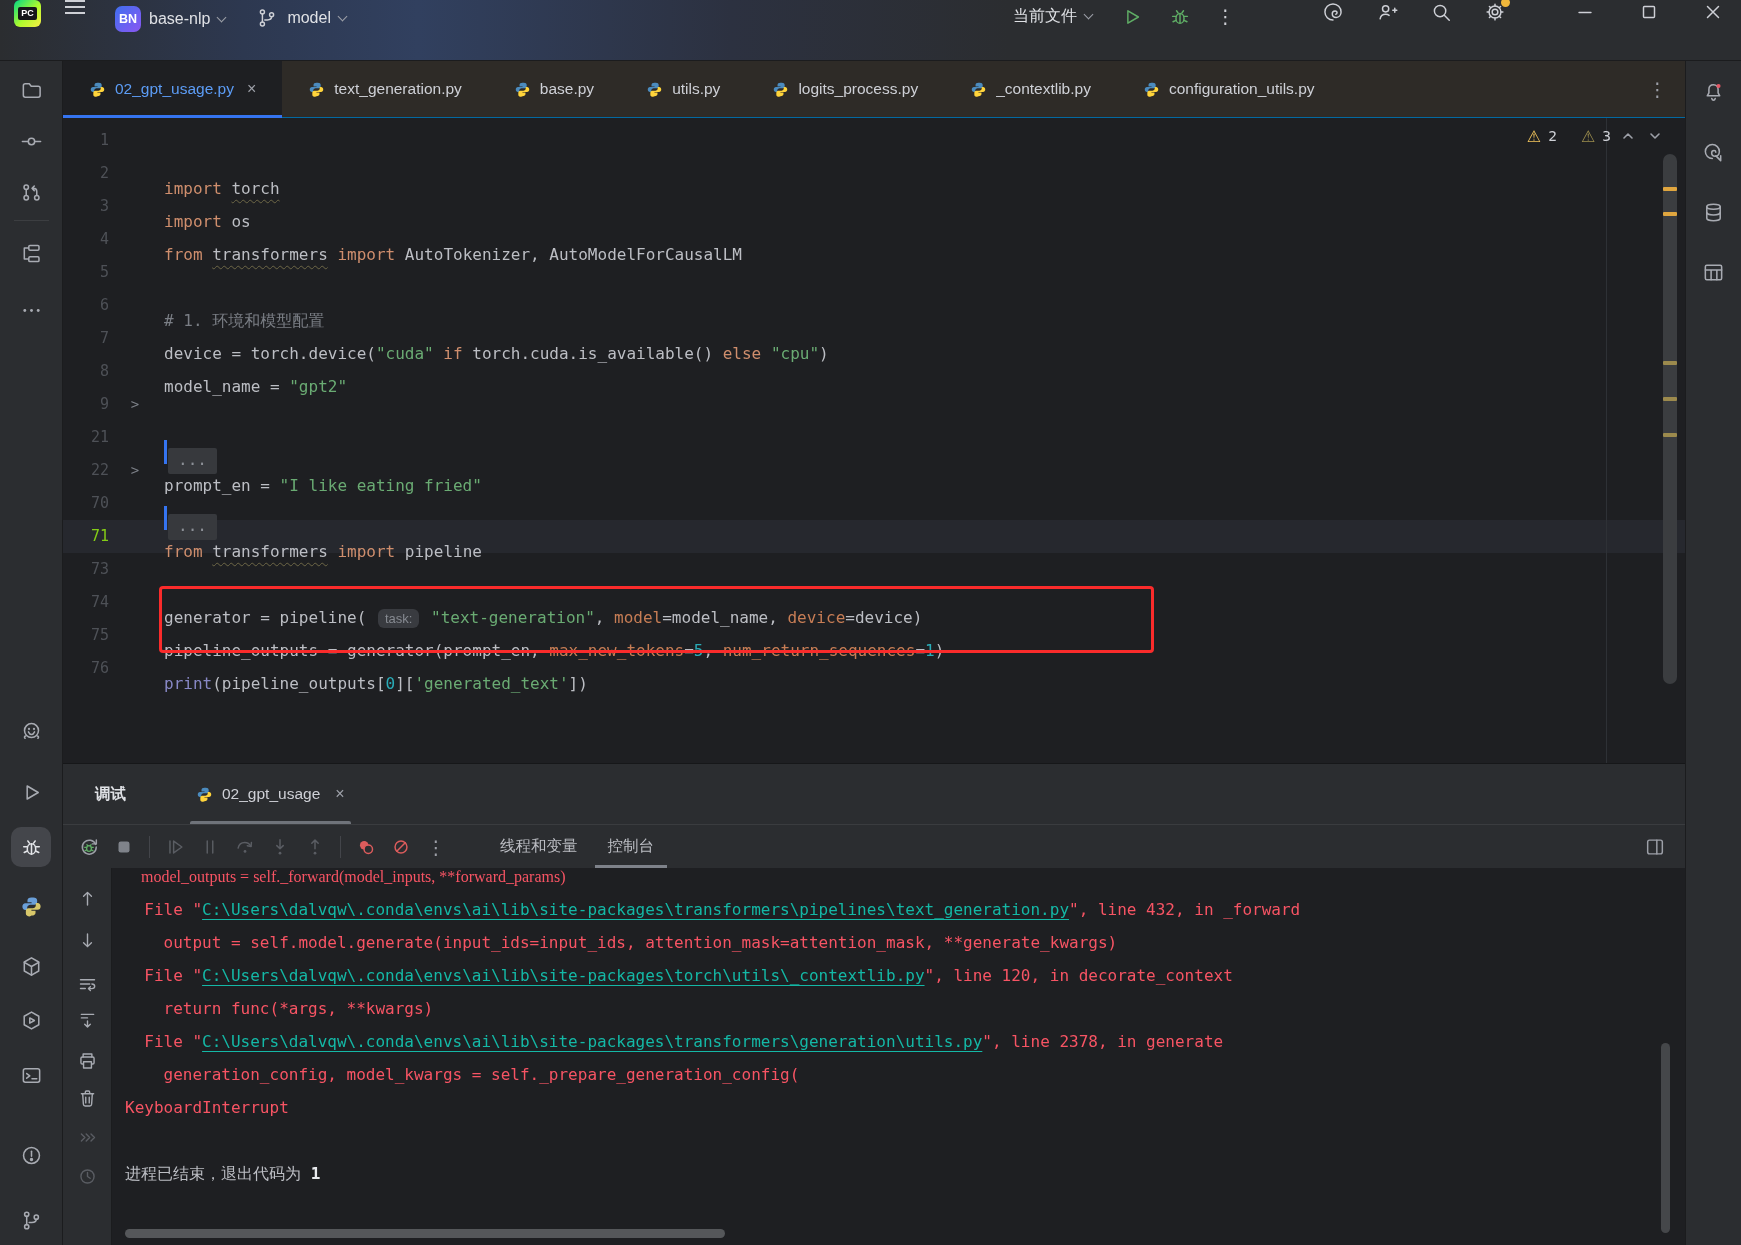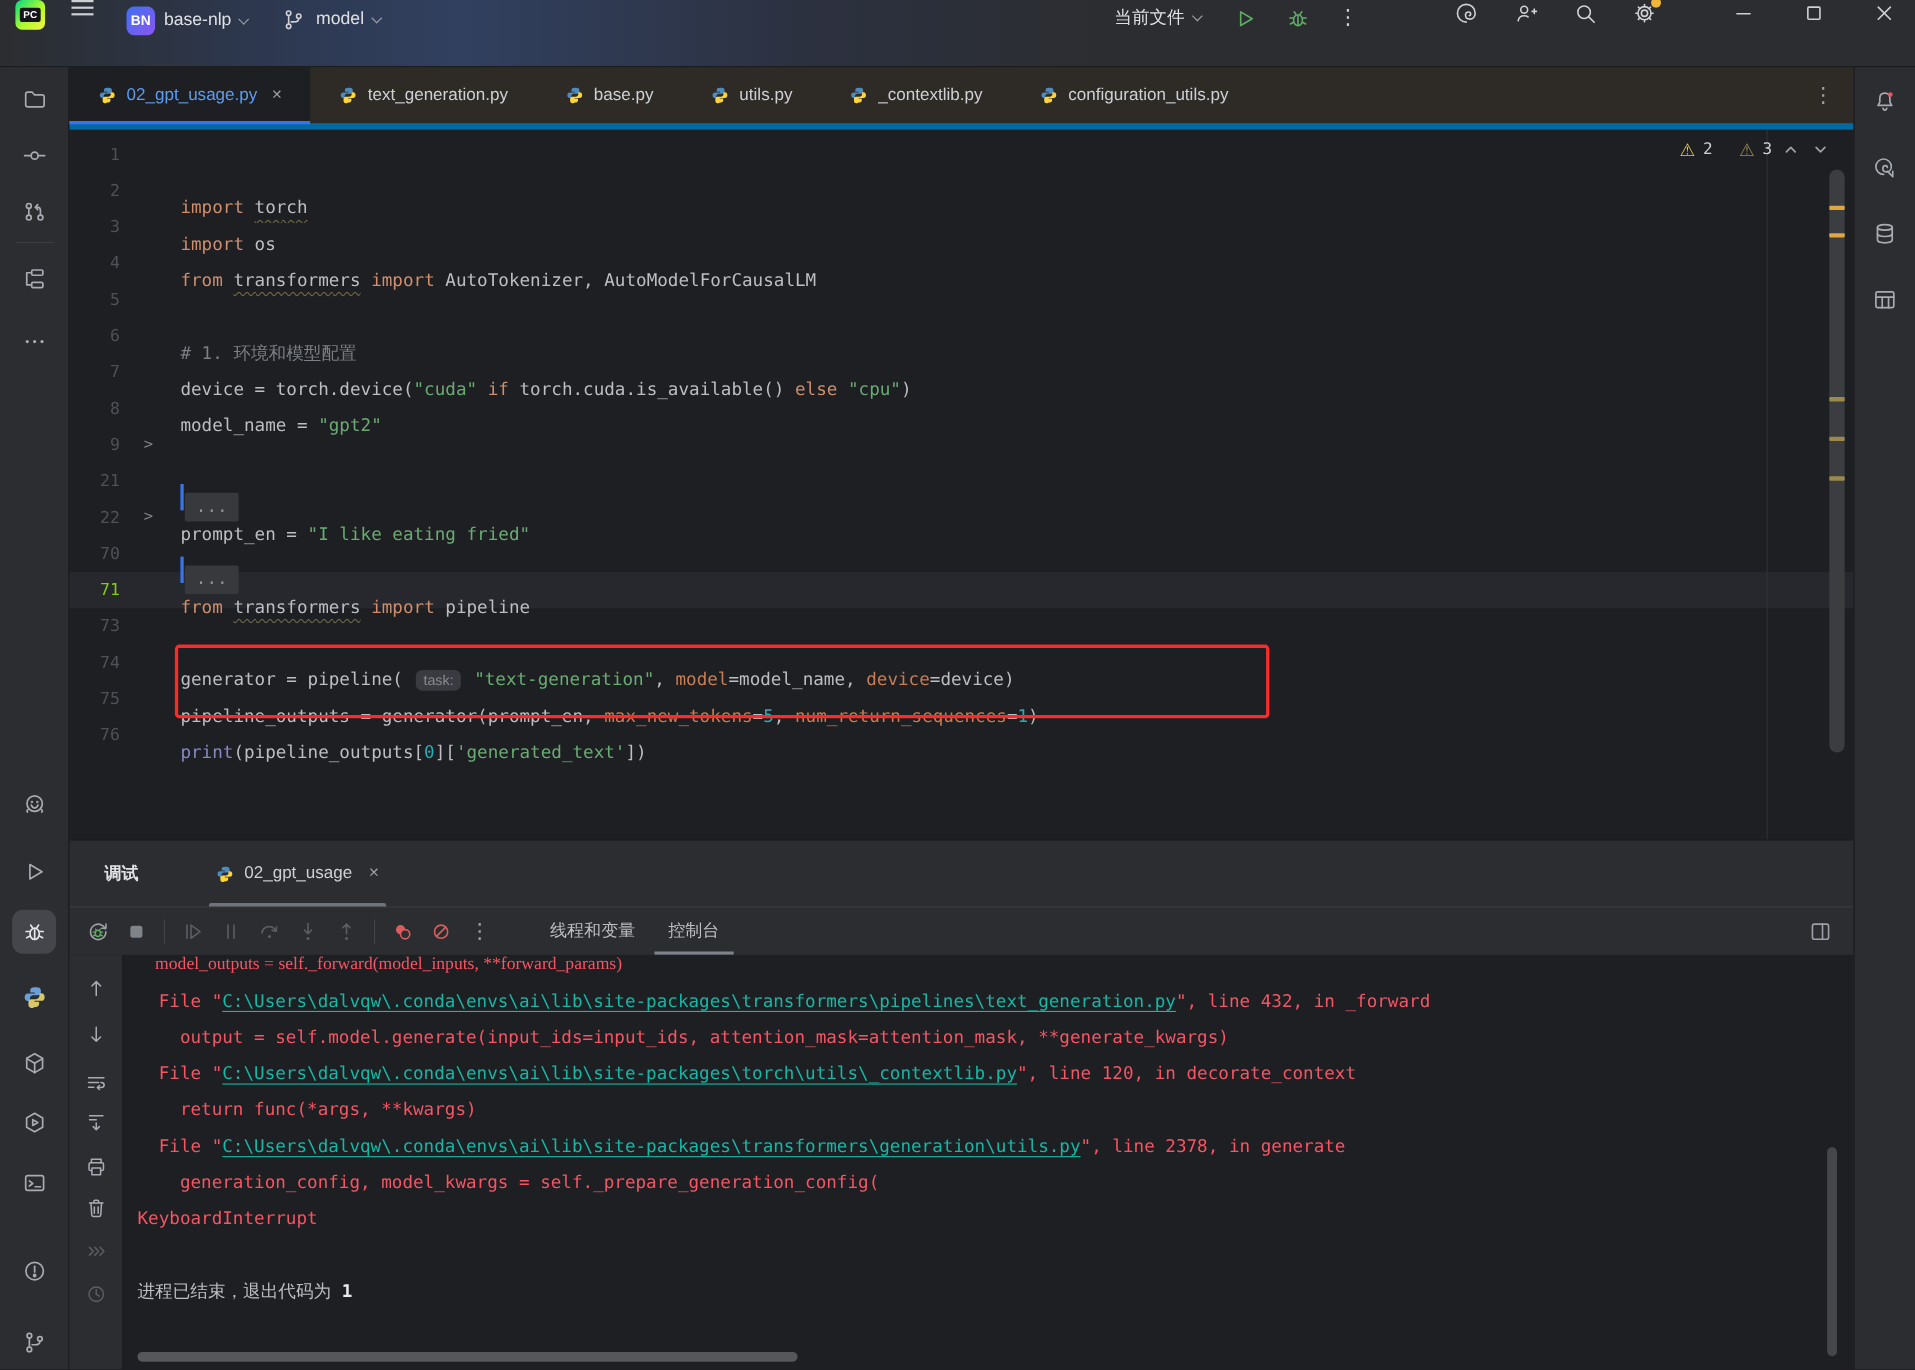--- a/index.html
+++ b/index.html
@@ -35,21 +35,21 @@
   .rstripe { width:56px; flex:none; background:#2b2d30; border-left:1px solid #1b1c1e; position:relative; }
   .si { position:absolute; left:50%; transform:translate(-50%,-50%); width:40px; height:40px; border-radius:10px;
     display:flex; align-items:center; justify-content:center; color:#a8abb2; }
   .si svg { width:23px; height:23px; }
   .si.active { background:#44464b; color:#e3e5e9; }
   .stripe-div { position:absolute; left:14px; width:35px; border-top:1px solid #3c3e41; }
 
   .center { flex:1; min-width:0; display:flex; flex-direction:column; }
 
   
-  .tabbar { height:57px; flex:none; background:#2e2b27; display:flex; align-items:stretch; border-bottom:6px solid #0369a1;}
+  .tabbar { height:57px; flex:none; background:#2e2b27; display:flex; align-items:stretch; border-bottom:1px solid #0369a1;}
   .tab { display:flex; align-items:center; gap:9px; padding:0 26px; font-size:15.5px; color:#ced0d6; position:relative; cursor:default; white-space:nowrap;}
   .tab.active { background:#1e1f22; color:#5c9cf5; }
   .tab.active::after { content:""; position:absolute; left:0; right:0; bottom:-1px; height:3px; background:#3574f0; }
   .tab .x { color:#9da0a8; font-size:16px; margin-left:4px; }
   .pyic { width:17px; height:17px; flex:none; }
   .tab-kebab { margin-left:auto; align-self:center; padding:0 18px; color:#9da0a8; font-size:19px; font-family:"DejaVu Sans",sans-serif;}
 
   
   .editor { height:645px; flex:none; position:relative; background:#1e1f22; overflow:hidden;
     font-family:"DejaVu Sans Mono","Liberation Mono",monospace; font-size:16px; padding-top:6px; }
@@ -342,20 +342,27 @@
               <path fill="#4B8BBE" d="M11.9 2.6c-2.6 0-4.1 1.1-4.1 3v2h4.3v.9H5.6c-1.9 0-3.1 1.4-3.1 3.5s1.2 3.6 3.1 3.6h1.9v-2.3c0-1.8 1.5-3.2 3.3-3.2h4.4c1.5 0 2.7-1.2 2.7-2.7V5.6c0-1.9-1.5-3-4-3z"></path>
               <path fill="#FFD43B" d="M12.1 21.4c2.6 0 4.1-1.1 4.1-3v-2h-4.3v-.9h6.5c1.9 0 3.1-1.4 3.1-3.5s-1.2-3.6-3.1-3.6h-1.9v2.3c0 1.8-1.5 3.2-3.3 3.2H8.8c-1.5 0-2.7 1.2-2.7 2.7v2.8c0 1.9 1.5 3 4 3z"></path>
             </svg>
             <span>utils.py</span>
           </div>
           <div class="tab">
             <svg class="pyic" viewBox="0 0 24 24">
               <path fill="#4B8BBE" d="M11.9 2.6c-2.6 0-4.1 1.1-4.1 3v2h4.3v.9H5.6c-1.9 0-3.1 1.4-3.1 3.5s1.2 3.6 3.1 3.6h1.9v-2.3c0-1.8 1.5-3.2 3.3-3.2h4.4c1.5 0 2.7-1.2 2.7-2.7V5.6c0-1.9-1.5-3-4-3z"></path>
               <path fill="#FFD43B" d="M12.1 21.4c2.6 0 4.1-1.1 4.1-3v-2h-4.3v-.9h6.5c1.9 0 3.1-1.4 3.1-3.5s-1.2-3.6-3.1-3.6h-1.9v2.3c0 1.8-1.5 3.2-3.3 3.2H8.8c-1.5 0-2.7 1.2-2.7 2.7v2.8c0 1.9 1.5 3 4 3z"></path>
             </svg>
+            <span>logits_process.py</span>
+          </div>
+          <div class="tab">
+            <svg class="pyic" viewBox="0 0 24 24">
+              <path fill="#4B8BBE" d="M11.9 2.6c-2.6 0-4.1 1.1-4.1 3v2h4.3v.9H5.6c-1.9 0-3.1 1.4-3.1 3.5s1.2 3.6 3.1 3.6h1.9v-2.3c0-1.8 1.5-3.2 3.3-3.2h4.4c1.5 0 2.7-1.2 2.7-2.7V5.6c0-1.9-1.5-3-4-3z"></path>
+              <path fill="#FFD43B" d="M12.1 21.4c2.6 0 4.1-1.1 4.1-3v-2h-4.3v-.9h6.5c1.9 0 3.1-1.4 3.1-3.5s-1.2-3.6-3.1-3.6h-1.9v2.3c0 1.8-1.5 3.2-3.3 3.2H8.8c-1.5 0-2.7 1.2-2.7 2.7v2.8c0 1.9 1.5 3 4 3z"></path>
+            </svg>
             <span>_contextlib.py</span>
           </div>
           <div class="tab">
             <svg class="pyic" viewBox="0 0 24 24">
               <path fill="#4B8BBE" d="M11.9 2.6c-2.6 0-4.1 1.1-4.1 3v2h4.3v.9H5.6c-1.9 0-3.1 1.4-3.1 3.5s1.2 3.6 3.1 3.6h1.9v-2.3c0-1.8 1.5-3.2 3.3-3.2h4.4c1.5 0 2.7-1.2 2.7-2.7V5.6c0-1.9-1.5-3-4-3z"></path>
               <path fill="#FFD43B" d="M12.1 21.4c2.6 0 4.1-1.1 4.1-3v-2h-4.3v-.9h6.5c1.9 0 3.1-1.4 3.1-3.5s-1.2-3.6-3.1-3.6h-1.9v2.3c0 1.8-1.5 3.2-3.3 3.2H8.8c-1.5 0-2.7 1.2-2.7 2.7v2.8c0 1.9 1.5 3 4 3z"></path>
             </svg>
             <span>configuration_utils.py</span>
           </div>
           <span class="tab-kebab">⋮</span>

